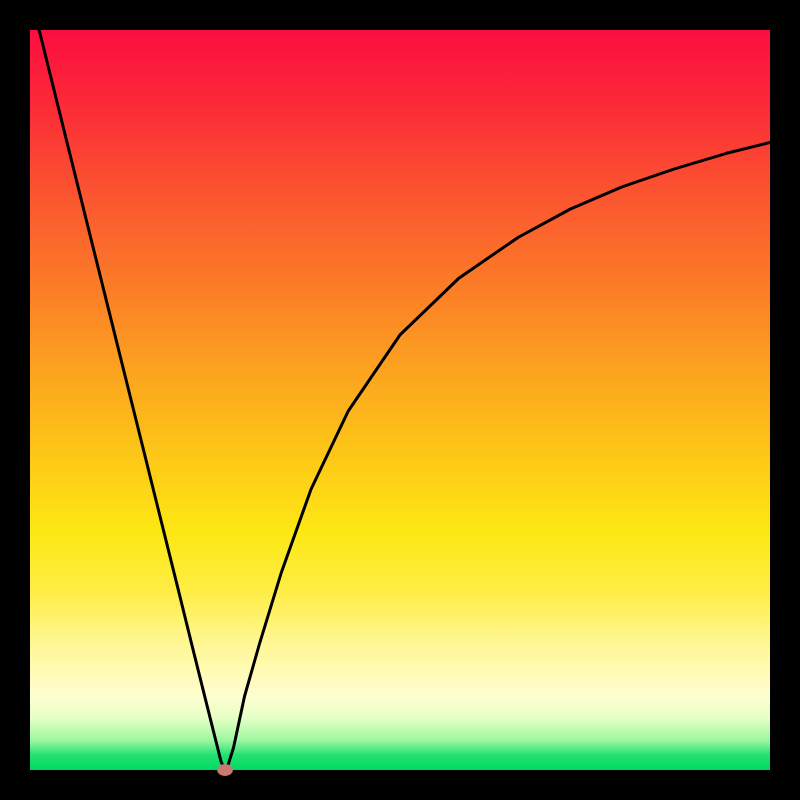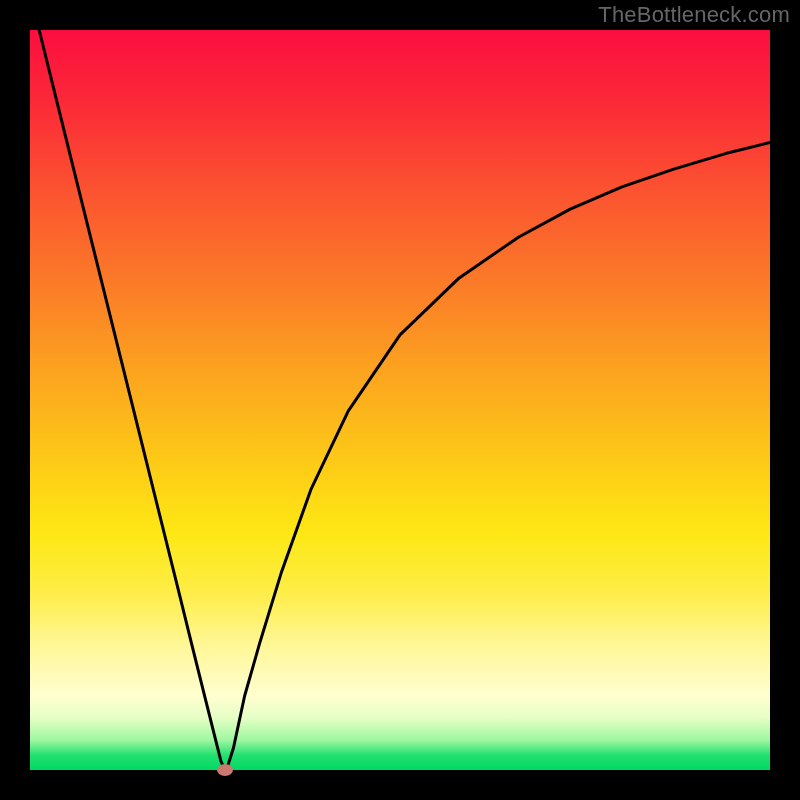--- a/index.html
+++ b/index.html
@@ -74,21 +74,20 @@
     border-radius: 50% / 50%;
     background: #c9796d;
     transform: translate(-50%, -50%);
     z-index: 10;
   }
 </style>
 </head>
 <body>
 
 <div class="frame">
-  <div class="watermark">TheBottleneck.com</div>
   <div class="plot">
     <div class="gradient"></div>
     <svg class="curve" viewBox="0 0 740 740" preserveAspectRatio="none">
       <path id="curve-path" fill="none" stroke="#000" stroke-width="3" stroke-linejoin="round" stroke-linecap="round" d="M0.00 -37.00 L37.00 112.48 L74.00 261.22 L111.00 409.96 L148.00 558.70 L162.80 618.64 L177.60 677.84 L189.44 725.20 L190.92 731.12 L193.88 737.78 L194.62 739.26 L195.36 740.00 L198.32 734.08 L203.50 717.80 L214.60 666.00 L229.40 614.20 L251.60 541.68 L281.20 458.80 L318.20 381.10 L370.00 304.88 L429.20 247.90 L488.40 207.20 L540.20 179.08 L592.00 156.88 L643.80 139.12 L695.60 123.58 L740.00 112.48"></path>
     </svg>
     <div class="minpoint" id="minpoint" style="left: 195.36px; top: 740px; background: rgb(201, 121, 109);"></div>
   </div>
 </div>
 
 </body></html>

